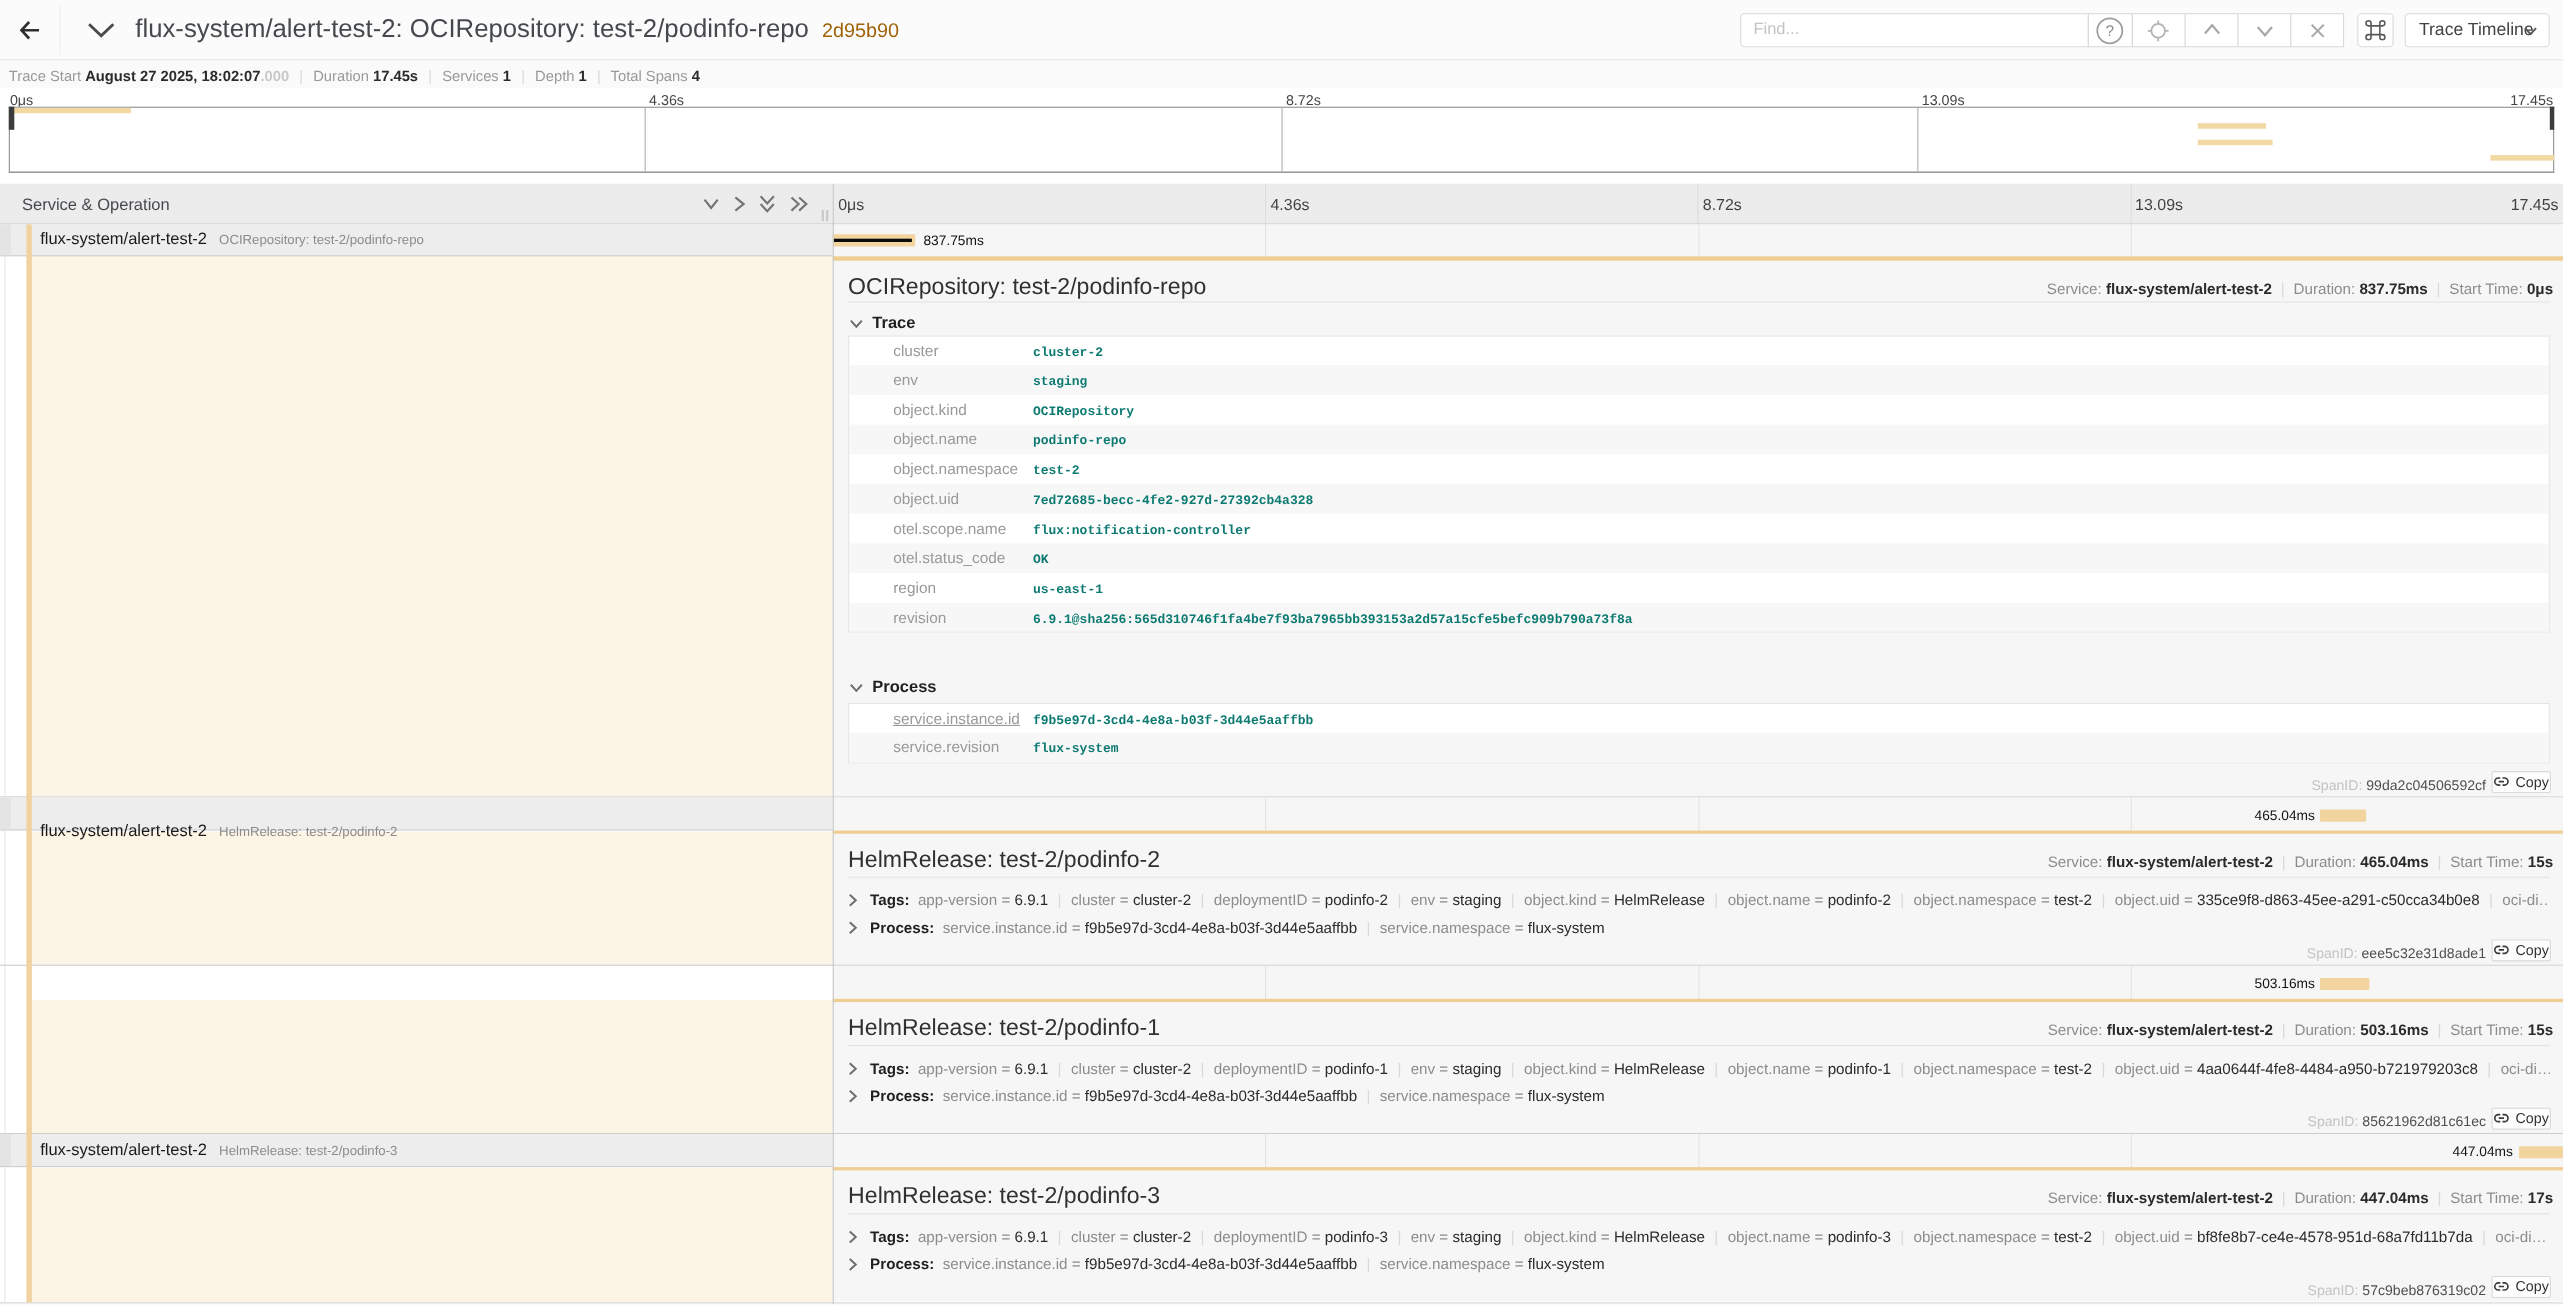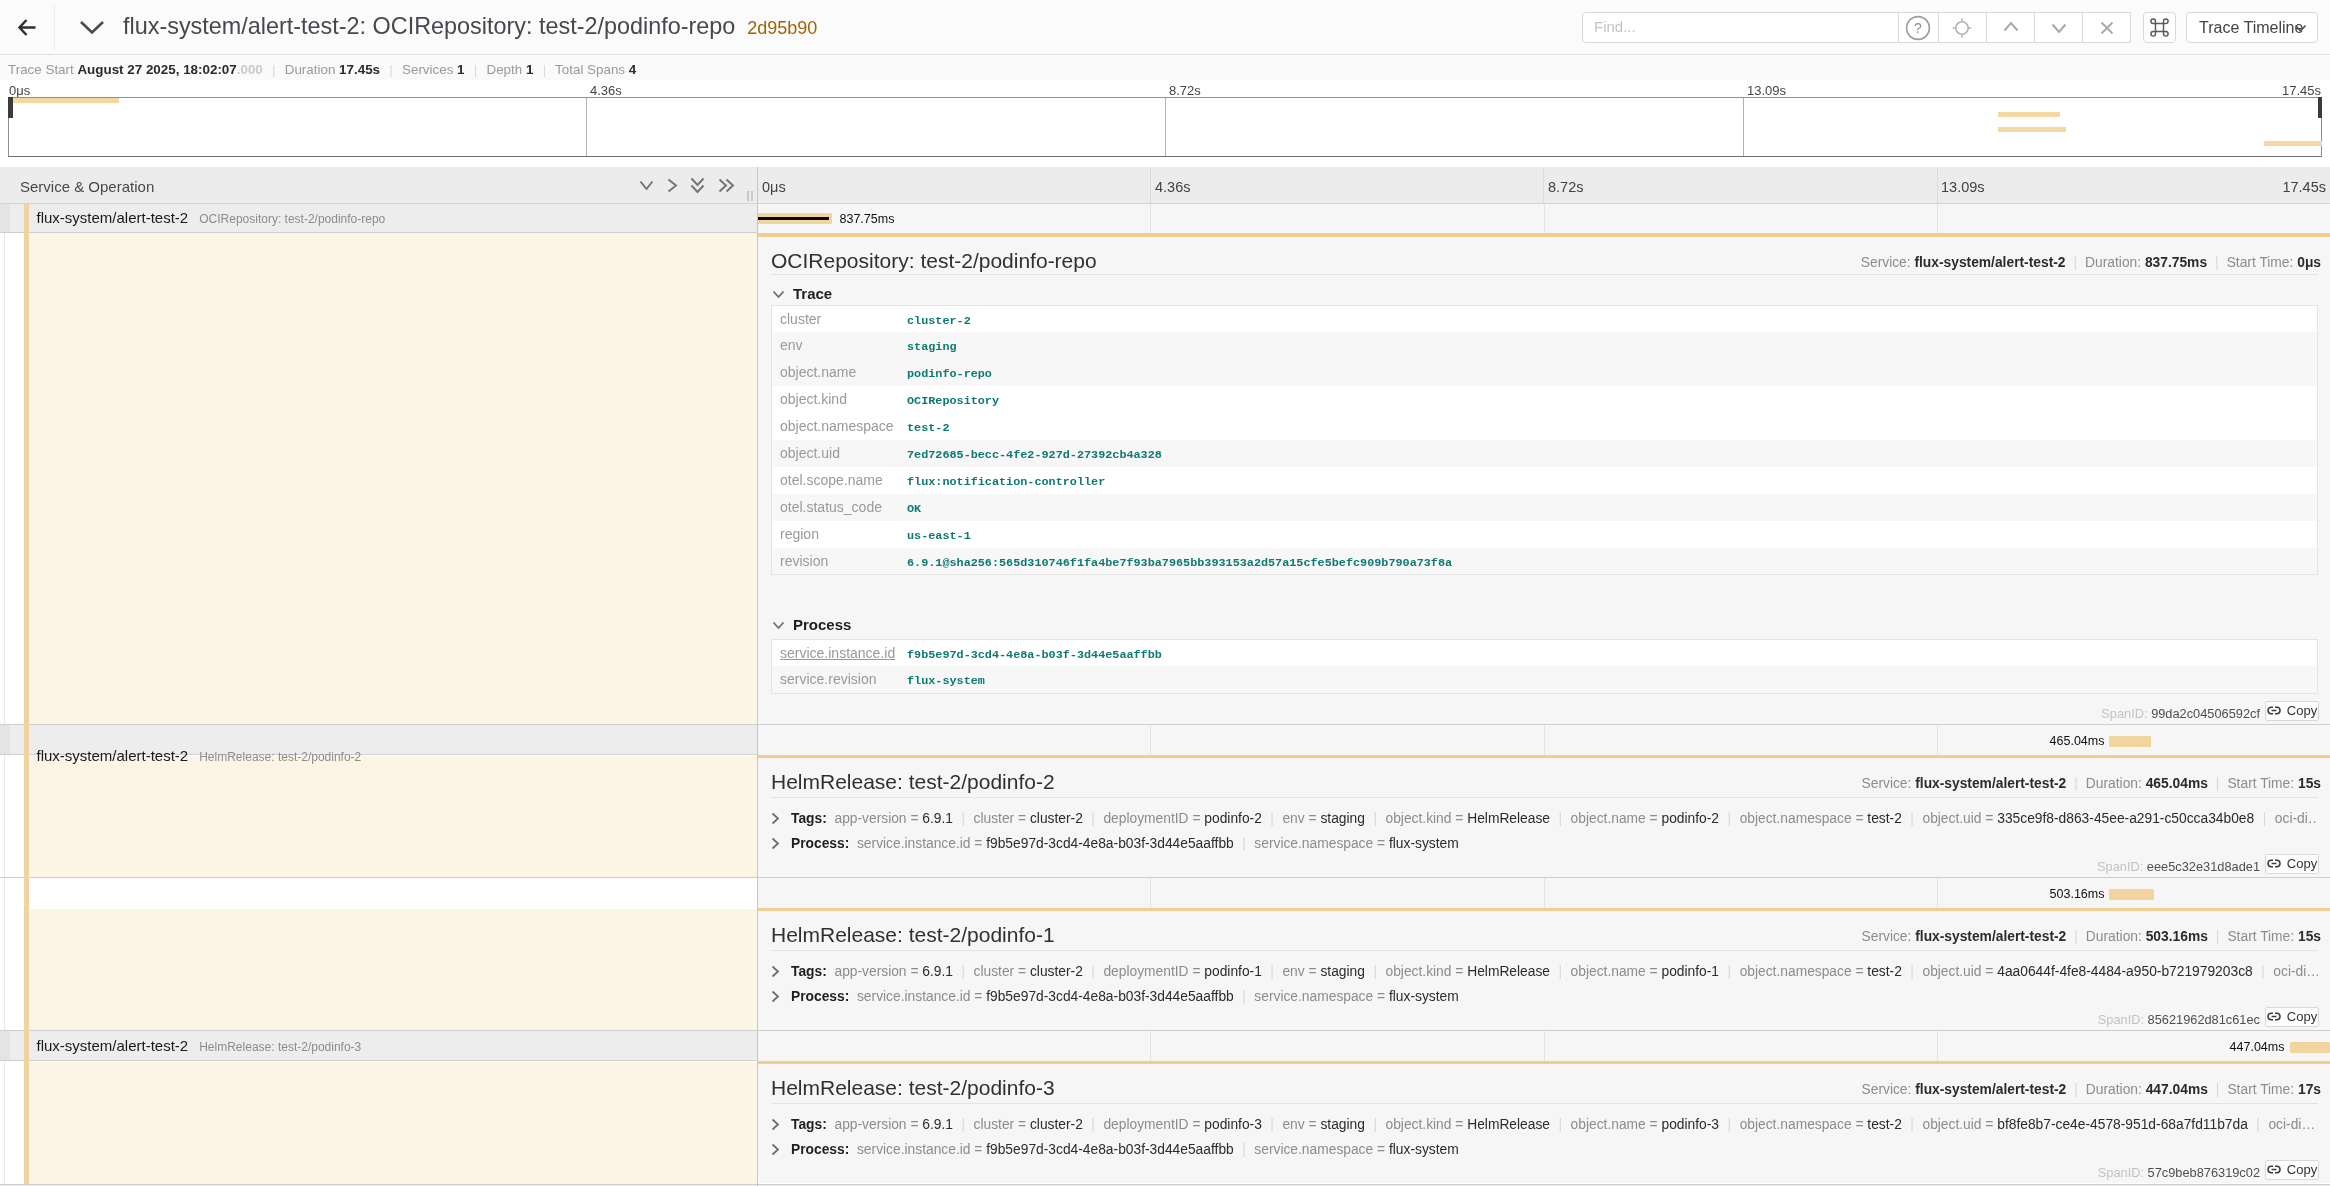--- a/index.html
+++ b/index.html
@@ -9,21 +9,21 @@
   .nw{white-space:nowrap;}
   svg{display:block;}
   .sep{color:#d9d9d9;}
   
   .btn{box-sizing:border-box;border:1px solid #d9d9d9;background:#fff;}
   
   .kvtable{position:absolute;left:771px;width:1547px;box-sizing:border-box;
            border:1px solid #e4e4e4;background:#fff;}
   .kvrow{display:flex;height:26.9px;align-items:baseline;font-size:14px;line-height:26.9px;}
   .kvrow.alt{background:#f7f7f7;}
-  .kvkey{width:127px;padding-left:8px;color:#999;flex:none;}
+  .kvkey{width:127px;padding-left:8px;color:#999;flex:none;margin-left:32px;}
   .kvval{font-family:"Liberation Mono",monospace;font-size:11.8px;font-weight:bold;color:#0d7a72;line-height:26.9px;}
   .dtitle{position:absolute;left:771px;font-size:21px;color:#303030;}
   .dinfo{position:absolute;right:9px;font-size:13.8px;color:#8c8c8c;}
   .dinfo b{color:#2b2b2b;}
   .dinfo .sp{color:#d9d9d9;padding:0 8px;}
   .hline{position:absolute;left:771px;width:1547px;height:1px;background:#e3e3e3;}
   .sechdr{position:absolute;left:771px;font-size:15px;font-weight:bold;color:#1f1f1f;}
   .sumline{position:absolute;left:771px;right:12px;font-size:13.8px;color:#2b2b2b;overflow:hidden;white-space:nowrap;height:22px;line-height:22px;}
   .sumline .k{color:#8c8c8c;}
   .sumline .d{color:#d9d9d9;padding:0 8.5px;}
@@ -171,27 +171,27 @@
 <div class="sechdr" style="left:793px;top:285px;">Trace</div>
 <div class="kvtable" style="top:304.5px;">
   <div class="kvrow">
         <div class="kvkey">cluster</div>
         <div class="kvval">cluster-2</div>
       </div>
   <div class="kvrow alt">
         <div class="kvkey">env</div>
         <div class="kvval">staging</div>
       </div>
+  <div class="kvrow">
+        <div class="kvkey">object.kind</div>
+        <div class="kvval">OCIRepository</div>
+      </div>
   <div class="kvrow alt">
         <div class="kvkey">object.name</div>
         <div class="kvval">podinfo-repo</div>
-      </div>
-  <div class="kvrow">
-        <div class="kvkey">object.kind</div>
-        <div class="kvval">OCIRepository</div>
       </div>
   <div class="kvrow">
         <div class="kvkey">object.namespace</div>
         <div class="kvval">test-2</div>
       </div>
   <div class="kvrow alt">
         <div class="kvkey">object.uid</div>
         <div class="kvval">7ed72685-becc-4fe2-927d-27392cb4a328</div>
       </div>
   <div class="kvrow">

